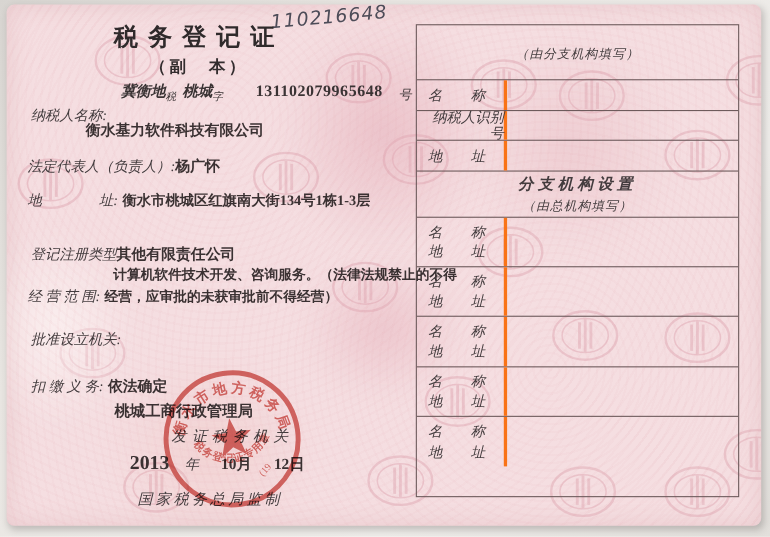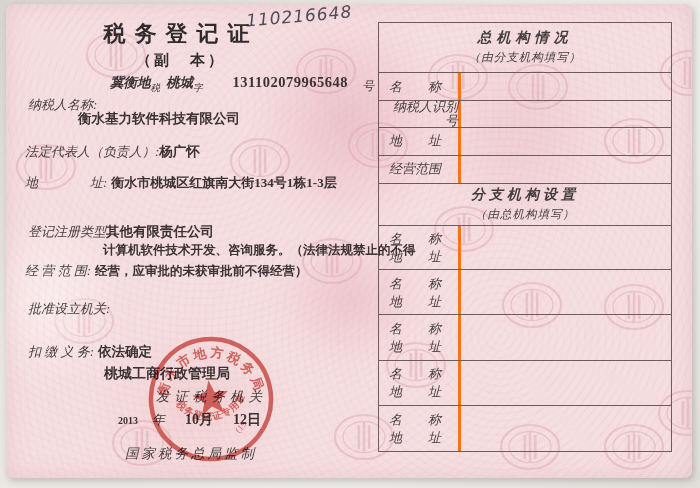--- a/index.html
+++ b/index.html
@@ -235,21 +235,21 @@
   <div class="abs" style="left:19px;top:257px;"><span class="lab">经 营 范 围:</span> <span class="val" style="font-size:12.5px;">经营，应审批的未获审批前不得经营）</span></div>
 
   <div class="abs lab" style="left:22px;top:296px;">批准设立机关:</div>
 
   <div class="abs" style="left:22px;top:338px;"><span class="lab">扣 缴 义 务:</span> <span class="val">依法确定</span></div>
 
   <div class="abs val" style="left:98px;top:361px;font-size:14px;">桃城工商行政管理局</div>
   <div class="abs lab" style="left:150px;top:384px;letter-spacing:5px;font-size:13.5px;">发证税务机关</div>
 
   <div class="abs" style="left:112px;top:406px;">
-    <span class="val" style="font-size:10px;">2013</span>
+    <span class="val" style="font-size:18px;">2013</span>
     <span class="lab" style="margin-left:10px;">年</span>
     <span class="val" style="font-size:14px;margin-left:16px;">10月</span>
     <span class="val" style="font-size:14px;margin-left:16px;">12日</span>
   </div>
 
   <div class="abs lab" style="left:119px;top:441px;letter-spacing:3px;font-size:13.5px;">国家税务总局监制</div>
 
   <div class="stamp">
     <svg viewBox="0 0 130 130">
       <defs>
@@ -259,44 +259,37 @@
       <circle cx="65" cy="65" r="60" fill="none" stroke="#cf4f48" stroke-width="4.5"></circle>
       <polygon points="65,46 69.5,58.9 83.1,59.1 72.2,67.4 76.2,80.4 65,72.6 53.8,80.4 57.8,67.4 46.9,59.1 60.5,58.9" fill="#cf4f48"></polygon>
       <text fill="#cf4f48" font-size="13" font-weight="bold" letter-spacing="3"><textPath href="#arcTop" startOffset="8%" id="sealTop">衡水市地方税务局</textPath></text>
       <text fill="#cf4f48" font-size="9.5" font-weight="bold" letter-spacing="1"><textPath href="#arcBot" startOffset="6%" id="sealBot">税务登记证专用章</textPath></text>
       <text id="sealCode" x="88" y="103" fill="#cf4f48" font-size="9" transform="rotate(-40 88 103)">(19</text>
     </svg>
   </div>
 
   <div class="tbl">
     <div class="trow thead" style="height:50px;">
-      <div class="t1">总机构情况</div>
       <div class="t2">（由分支机构填写）</div>
     </div>
     <div class="trow" style="height:28px;">
       <div class="lcell">
           <span class="lt">名　　称</span>
         </div>
       <div class="vcell"></div>
     </div>
     <div class="trow" style="height:27px;text-align:right;">
       <div class="lcell">
           <span class="lt">纳税人识别号</span>
         </div>
       <div class="vcell"></div>
     </div>
     <div class="trow" style="height:28px;">
       <div class="lcell">
           <span class="lt">地　　址</span>
-        </div>
-      <div class="vcell"></div>
-    </div>
-    <div class="trow" style="height:28px;">
-      <div class="lcell">
-          <span class="lt">经营范围</span>
         </div>
       <div class="vcell"></div>
     </div>
     <div class="trow thead" style="height:42px;">
       <div class="t1" style="letter-spacing:4px;">分支机构设置</div>
       <div class="t2">（由总机构填写）</div>
     </div>
 
     <div class="trow pair" style="height:45px;">
       <div class="lcell">

